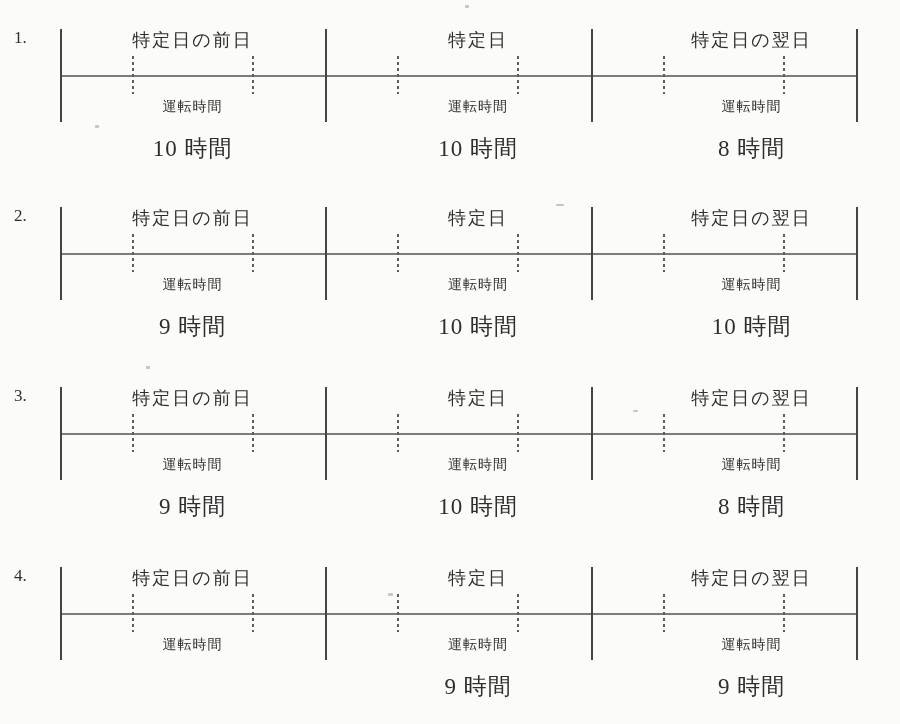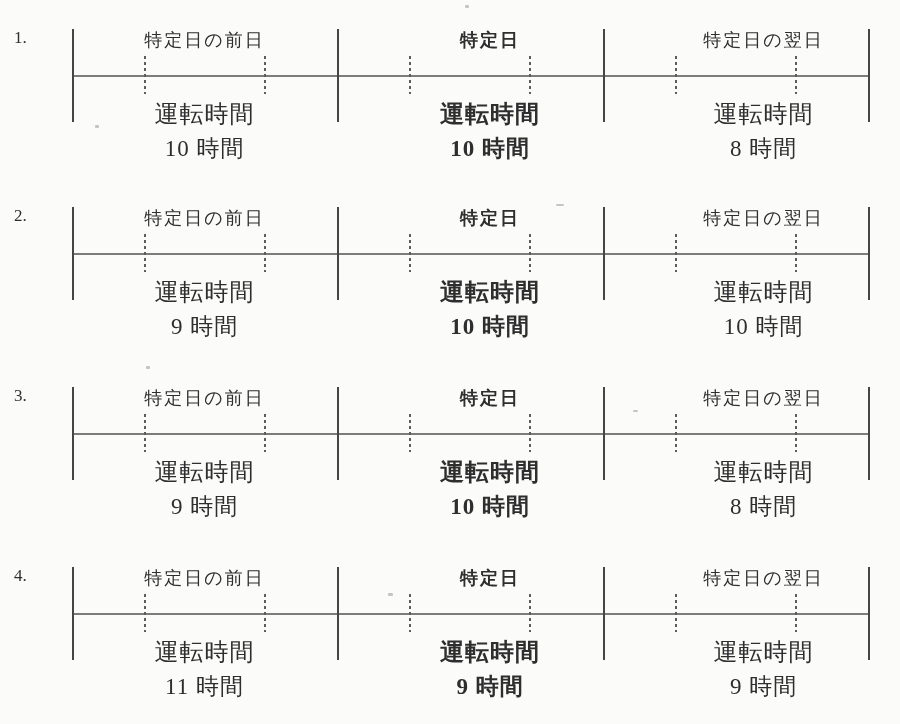--- a/index.html
+++ b/index.html
@@ -14,39 +14,39 @@
   body{
     position:relative;
     width:900px;height:724px;
     background:var(--background);
     font-family:"Liberation Serif","DejaVu Serif",serif;
     color:var(--ink);
     overflow:hidden;
   }
   .row{position:absolute;left:0;width:900px;height:150px;}
   .num{position:absolute;left:14px;top:6px;font-size:17px;color:var(--ink);}
-  .timeline{position:absolute;left:72px;top:0;width:798px;height:140px;}
+  .timeline{position:absolute;left:60px;top:0;width:798px;height:140px;}
   .hline{position:absolute;left:0;top:53px;width:798px;height:2px;background:var(--baseline);}
   .bar{position:absolute;top:7px;width:2px;height:93px;background:var(--bar);}
   .bar.b0{left:0;}
   .bar.b1{left:265px;}
   .bar.b2{left:531px;}
   .bar.b3{left:796px;}
   .section{position:absolute;top:0;height:140px;text-align:center;}
   .section.s0{left:0;width:265px;}
-  .section.s1{left:265px;width:306px;font-weight:bold;}
+  .section.s1{left:265px;width:306px;}
   .section.s2{left:531px;width:321px;}
   .tick{
     position:absolute;top:34px;height:38px;width:2px;
     background:repeating-linear-gradient(to bottom,var(--tick) 0 3px,transparent 3px 6px);
   }
   .tick.t0{left:72px;}
   .tick.t1{left:192px;}
   .day-label{position:absolute;top:6px;left:0;width:100%;font-size:18px;letter-spacing:2px;}
-  .driving{position:absolute;top:76px;left:0;width:100%;font-size:24px;letter-spacing:1px;}
+  .driving{position:absolute;top:76px;left:0;width:100%;font-size:14px;letter-spacing:1px;}
   .hours{position:absolute;top:111px;left:0;width:100%;font-size:23px;letter-spacing:1px;}
   .speck{position:absolute;background:#9a9a94;border-radius:1px;opacity:.55;}
 </style>
 </head>
 <body>
 
 <div class="row" style="top:22px">
   <div class="num">1.</div>
   <div class="timeline">
     <div class="hline"></div>
@@ -148,21 +148,20 @@
     <div class="hline"></div>
     <div class="bar b0"></div>
     <div class="bar b1"></div>
     <div class="bar b2"></div>
     <div class="bar b3"></div>
     <div class="section s0">
       <div class="tick t0"></div>
       <div class="tick t1"></div>
       <div class="day-label">特定日の前日</div>
       <div class="driving">運転時間</div>
-      <div class="hours">11 時間</div>
     </div>
     <div class="section s1">
       <div class="tick t0"></div>
       <div class="tick t1"></div>
       <div class="day-label">特定日</div>
       <div class="driving">運転時間</div>
       <div class="hours">9 時間</div>
     </div>
     <div class="section s2">
       <div class="tick t0"></div>

